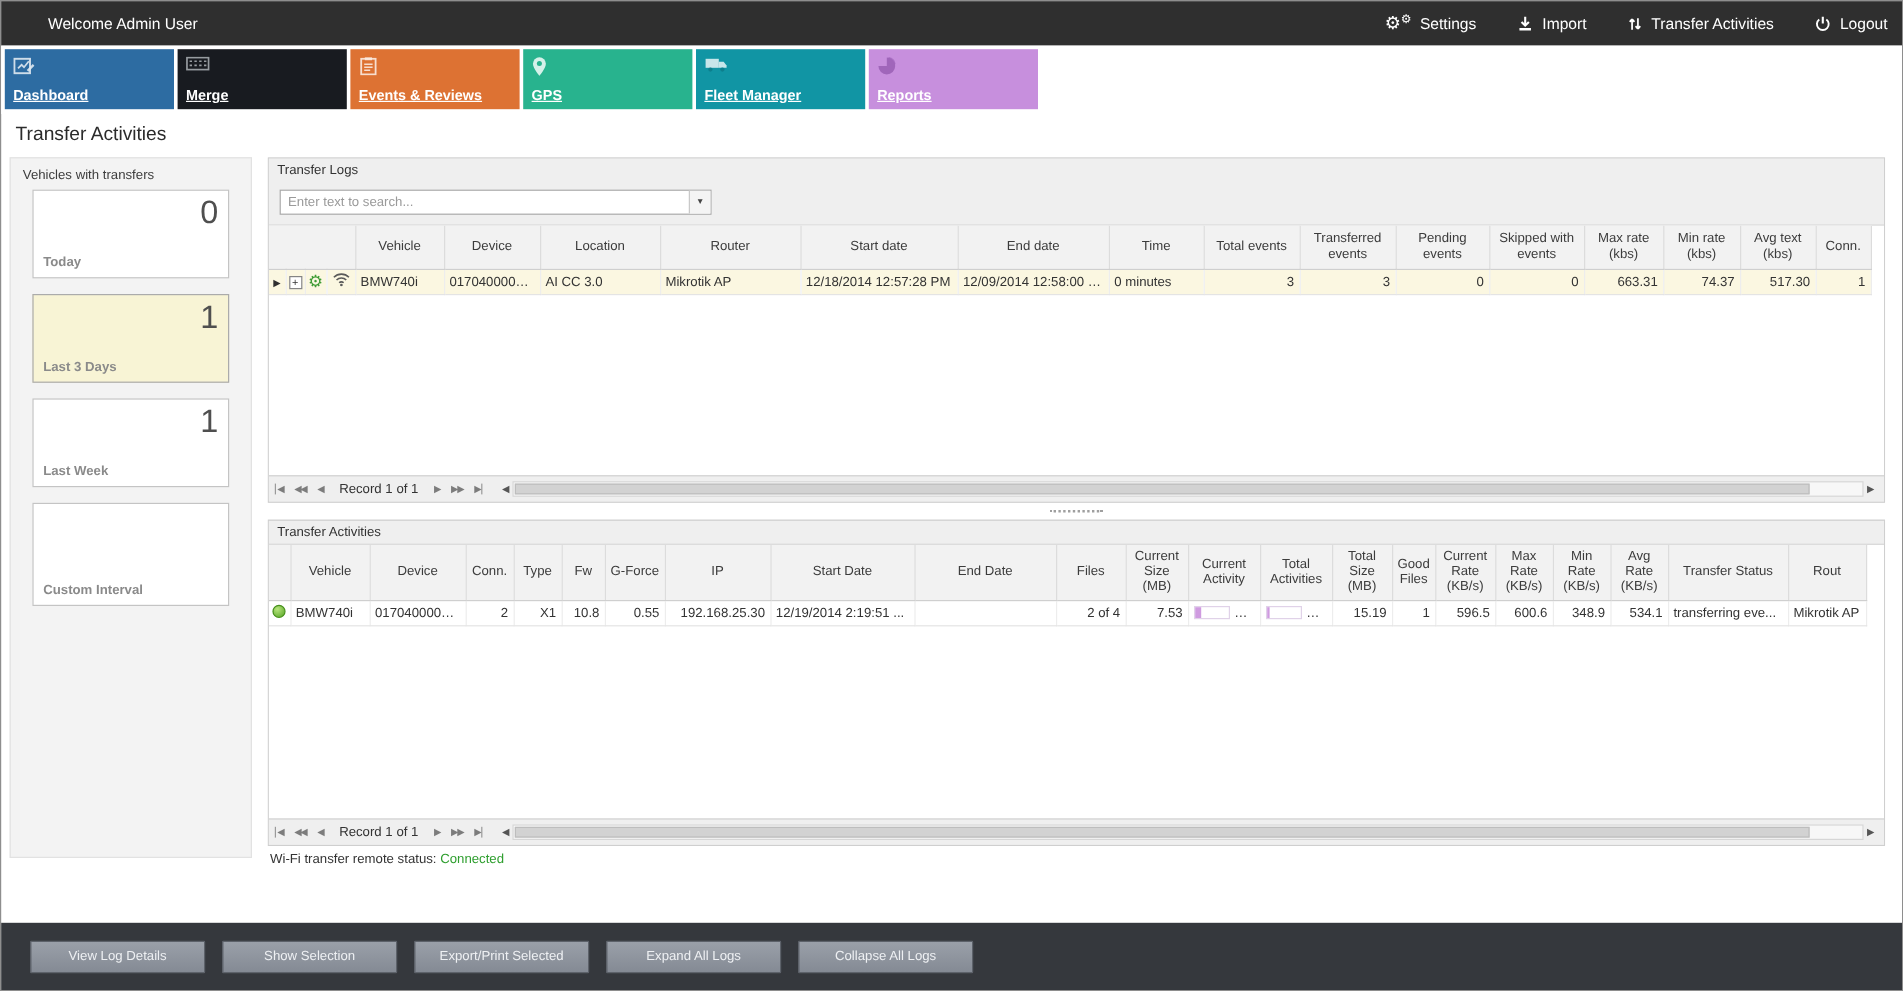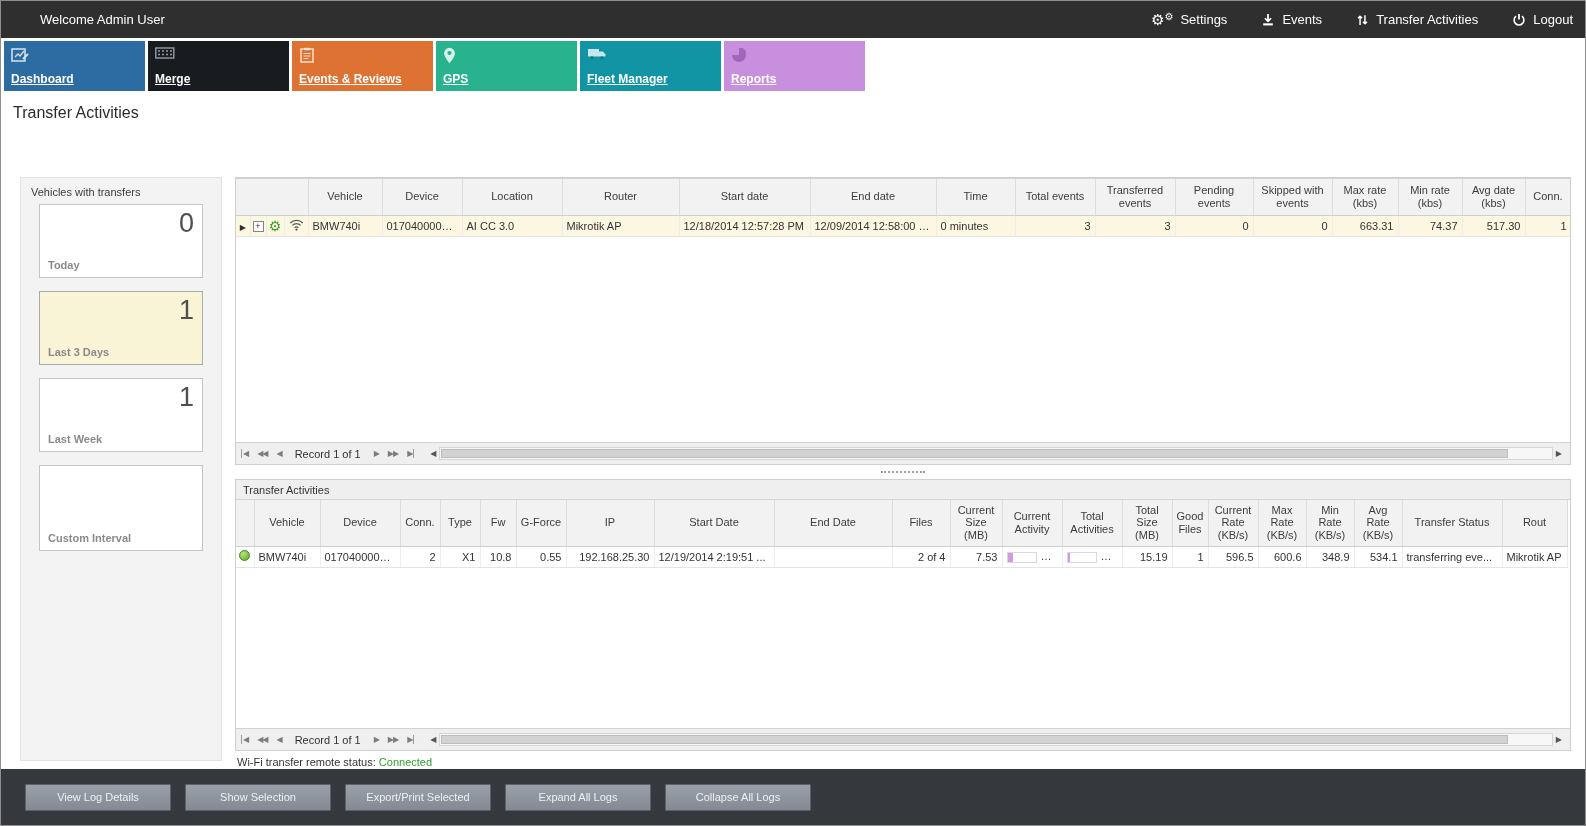--- a/index.html
+++ b/index.html
@@ -25,21 +25,21 @@
   
   .tiles { display:flex; gap:3px; padding:3px 3px 4px 3px; flex:0 0 auto; background:#fff; }
   .tile { width:141px; height:50px; position:relative; color:#fff; cursor:pointer; }
   .tile-label { position:absolute; left:7px; bottom:5px; font-size:12px; font-weight:bold;text-decoration:underline; }
   .tile-icon { position:absolute; left:7px; top:6px; width:18px; height:16px; opacity:.85; }
 
   
   .page-heading { font-size:16px; color:#2b2b2b; padding:9px 12px 7px 12px; flex:0 0 auto; }
 
   
-  .content { flex:1; display:flex; padding:2px 14px 0 19px; overflow:hidden;margin-top:46px; }
+  .content { flex:1; display:flex; padding:2px 14px 0 7px; overflow:hidden; }
   .sidebar { width:202px; background:#f3f3f3; border:1px solid #e2e2e2; padding:6px 0 0 0; height:584px; flex:0 0 auto; }
   .sidebar-title { font-size:11px; color:#3c3c3c; padding:2px 0 6px 10px; }
   .vcard { width:164px; margin:0 auto 13px auto; background:#fff; border:1px solid #c4c4c4; height:74px; padding:4px 8px 6px 8px; display:flex; flex-direction:column; justify-content:space-between; cursor:pointer; }
   .vcard.hl { background:#f8f4d5; border-color:#ababab; }
   .vcard.tall { height:86px; }
   .vcard-num { font-size:27px; color:#4f4f4f; text-align:right; line-height:1.1; }
   .vcard-label { font-size:11px; font-weight:bold; color:#8a8a8a; }
 
   .main { flex:1; margin-left:13px; display:flex; flex-direction:column; overflow:hidden; }
 
@@ -108,21 +108,21 @@
         <span>Settings</span>
       </div>
       <div class="top-action">
         <span>
           <svg width="14" height="14" viewBox="0 0 16 16">
               <path d="M8 1v8" stroke="#fff" stroke-width="2" fill="none"></path>
               <path d="M4.5 6L8 9.5 11.5 6" stroke="#fff" stroke-width="2" fill="none"></path>
               <path d="M2.5 13h11" stroke="#fff" stroke-width="2.4"></path>
             </svg>
         </span>
-        <span>Events</span>
+        <span>Import</span>
       </div>
       <div class="top-action">
         <span>
           <svg width="13" height="14" viewBox="0 0 16 16">
               <path d="M5 14V3M5 3L2.6 5.8M5 3l2.4 2.8" stroke="#fff" stroke-width="1.8" fill="none"></path>
               <path d="M11 2v11m0 0l-2.4-2.8m2.4 2.8l2.4-2.8" stroke="#fff" stroke-width="1.8" fill="none"></path>
             </svg>
         </span>
         <span>Transfer Activities</span>
       </div>
@@ -219,20 +219,29 @@
       </div>
       <div class="vcard tall">
         <div class="vcard-num"></div>
         <div class="vcard-label">Custom Interval</div>
       </div>
     </div>
 
     <div class="main">
 
       <div class="panel panel-logs">
+        <div class="panel-title">Transfer Logs</div>
+        <div class="toolbar">
+          <div class="search-combo">
+            <input class="search-input" type="text" placeholder="Enter text to search..." style="">
+            <span class="combo-btn">
+                <span>▼</span>
+              </span>
+          </div>
+        </div>
         <div class="grid-wrap">
           <table class="grid" style="width:1335px;">
             <colgroup>
               <col style="width:14px">
                 <col style="width:16px">
                 <col style="width:18px">
                 <col style="width:24px">
               <col style="width:74px">
                 <col style="width:80px">
                 <col style="width:100px">
@@ -258,21 +267,21 @@
               <th class="th-logs">Router</th>
               <th class="th-logs">Start date</th>
               <th class="th-logs">End date</th>
               <th class="th-logs">Time</th>
               <th class="th-logs">Total events</th>
               <th class="th-logs">Transferred events</th>
               <th class="th-logs">Pending events</th>
               <th class="th-logs">Skipped with events</th>
               <th class="th-logs">Max rate (kbs)</th>
               <th class="th-logs">Min rate (kbs)</th>
-              <th class="th-logs">Avg date (kbs)</th>
+              <th class="th-logs">Avg text (kbs)</th>
               <th class="th-logs">Conn.</th>
             </tr>
             <tr class="sel">
               <td class="c"><span class="expander">▶</span></td>
               <td class="c"><span class="plusbox">+</span></td>
               <td class="c"><span class="gear-green">⚙</span></td>
               <td class="c"><span>
                 <svg width="15" height="12" viewBox="0 0 16 13" style="display:inline-block">
                         <path d="M1.2 4.4a9.6 9.6 0 0 1 13.6 0" stroke="#5a5a5a" stroke-width="1.4" fill="none"></path>
                         <path d="M3.6 6.9a6.2 6.2 0 0 1 8.8 0" stroke="#5a5a5a" stroke-width="1.4" fill="none"></path>

